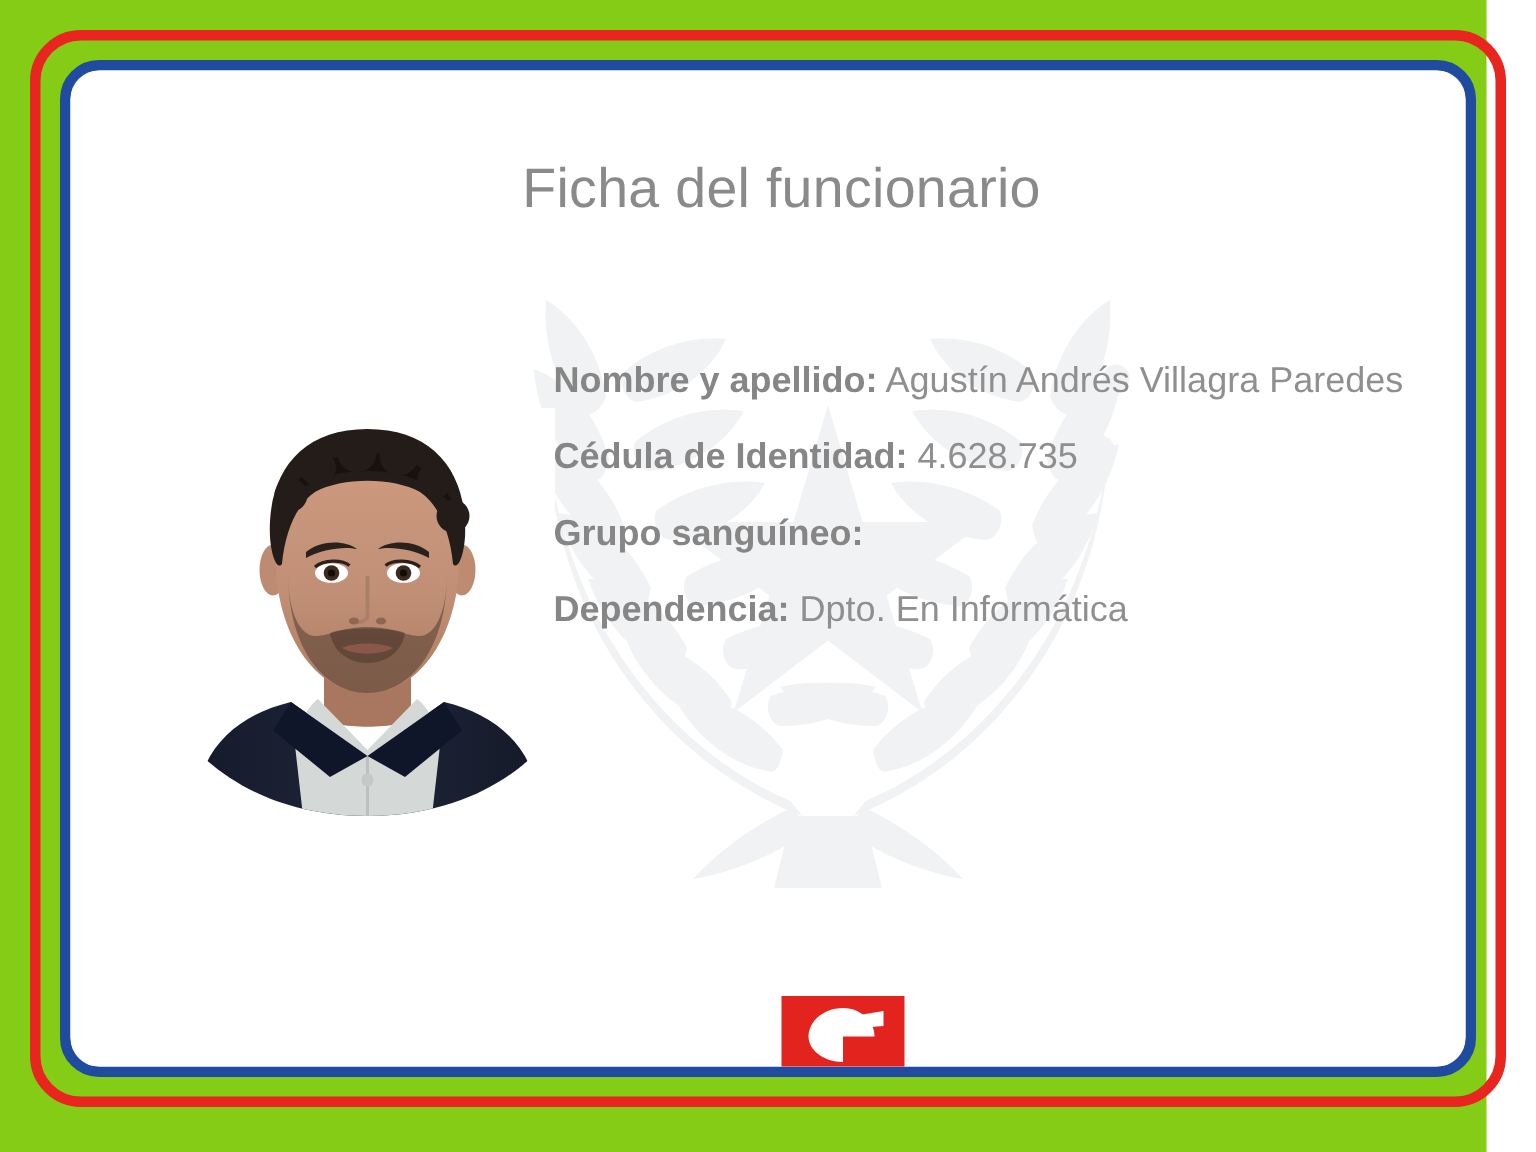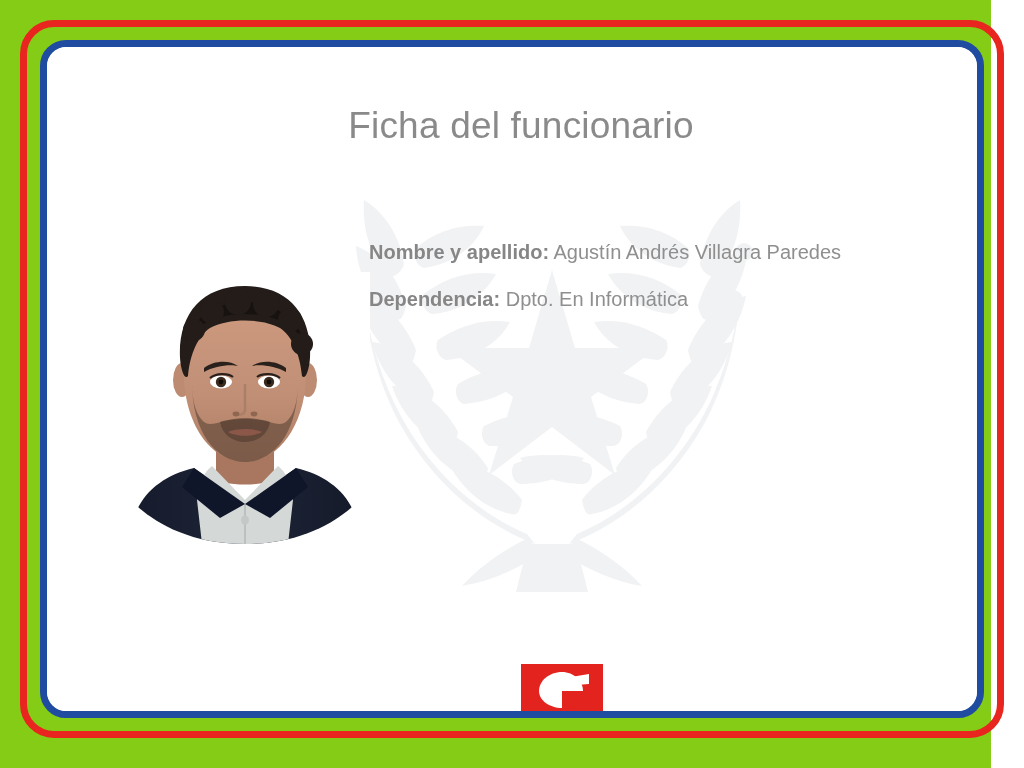--- a/index.html
+++ b/index.html
@@ -101,21 +101,21 @@
   }
 
   
   .details {
     position: absolute;
     left: 322px;
     top: 195px;
     width: 590px;
   }
   .detail-row {
-    font-size: 20px;
+    font-size: 24px;
     color: #8c8c8c;
     line-height: 1;
     margin-bottom: 27px;
     white-space: nowrap;
   }
   .detail-row .lbl {
     font-weight: bold;
     color: #868686;
   }
   .detail-row .val {
@@ -274,20 +274,28 @@
         </g>
       </svg>
     </div>
 
     <div class="details">
       <div class="detail-row">
         <span class="lbl">Nombre y apellido</span><span class="lbl">:</span>
         <span class="val">Agustín Andrés Villagra Paredes</span>
       </div>
       <div class="detail-row">
+        <span class="lbl">Cédula de Identidad</span><span class="lbl">:</span>
+        <span class="val">4.628.735</span>
+      </div>
+      <div class="detail-row">
+        <span class="lbl">Grupo sanguíneo</span><span class="lbl">:</span>
+        <span class="val"></span>
+      </div>
+      <div class="detail-row">
         <span class="lbl">Dependencia</span><span class="lbl">:</span>
         <span class="val">Dpto. En Informática</span>
       </div>
     </div>
 
     <div class="logo">
       <div class="logo-mark">
         <svg width="82" height="48" viewBox="0 0 82 48" xmlns="http://www.w3.org/2000/svg">
           <path d="M41,8 C53,8 62,17 62,27 C62,36 53,44 41,44 C28,44 18,36 18,27 C18,17 28,8 41,8 Z" fill="#ffffff"></path>
           <path d="M41,27 L66,27 C66,37 55,45 41,45 C41,39 41,33 41,27 Z" fill="#e3231e"></path>

